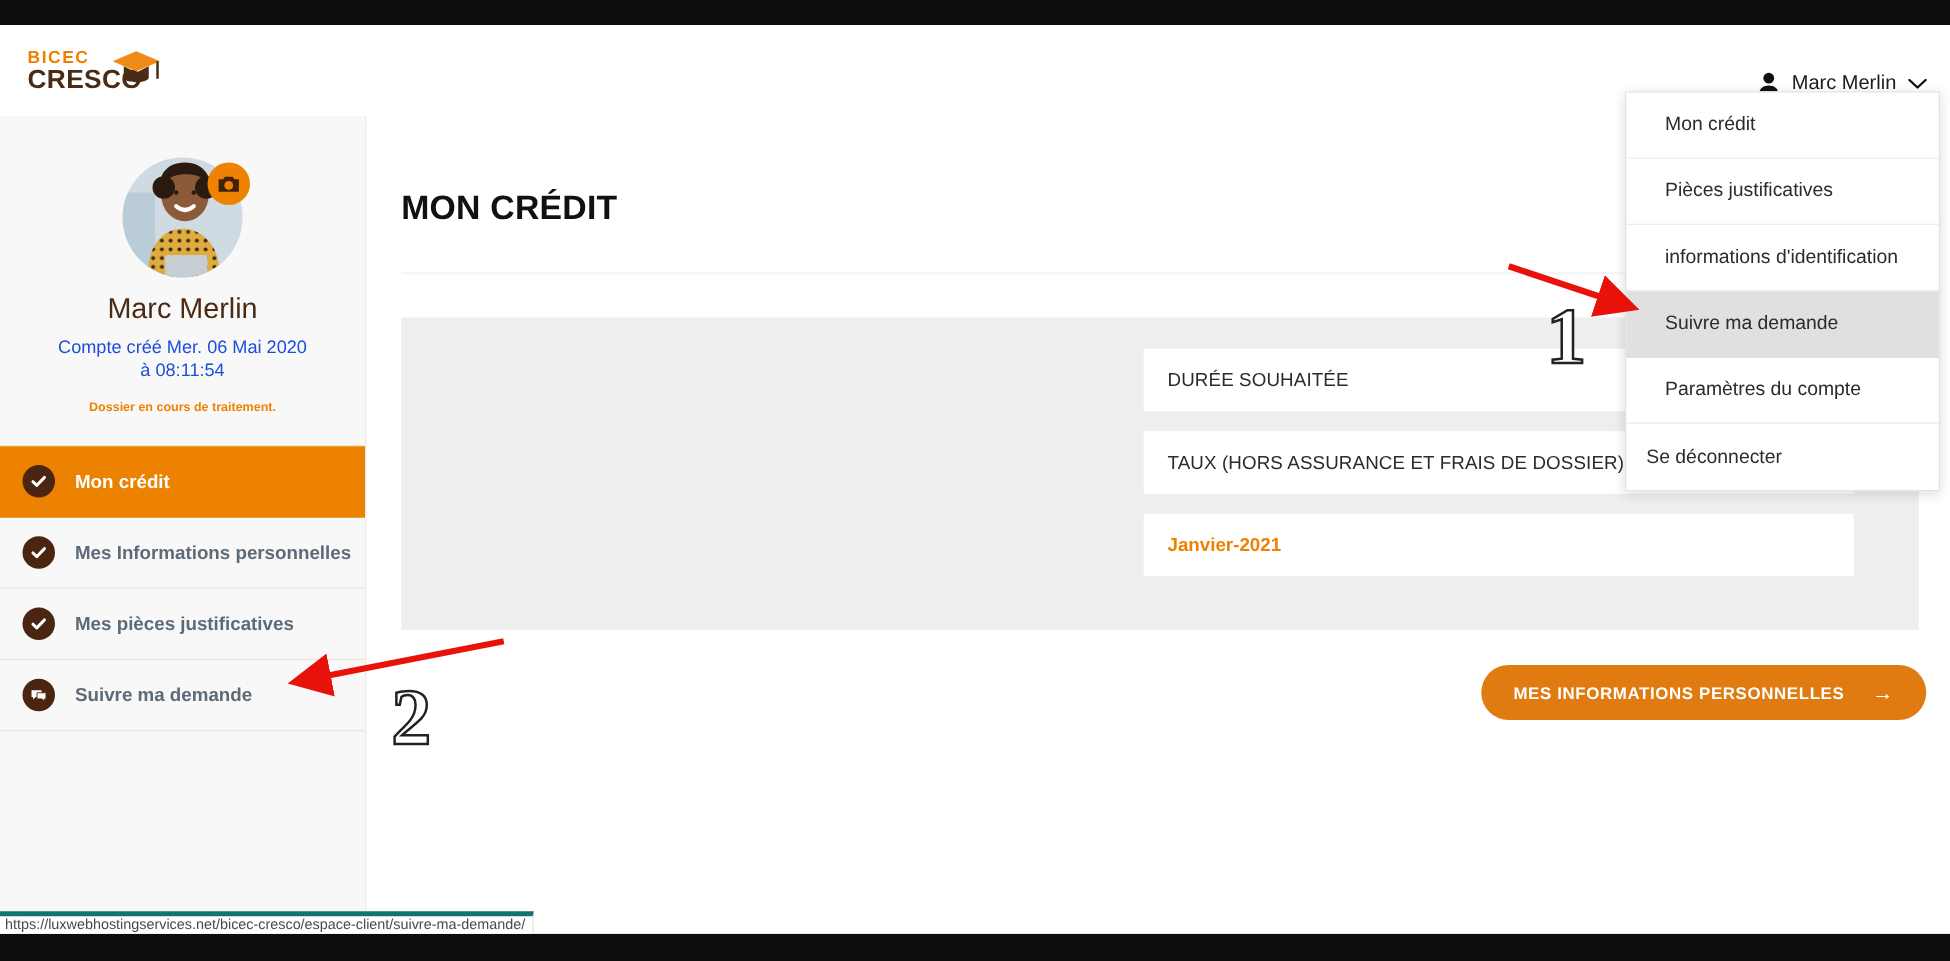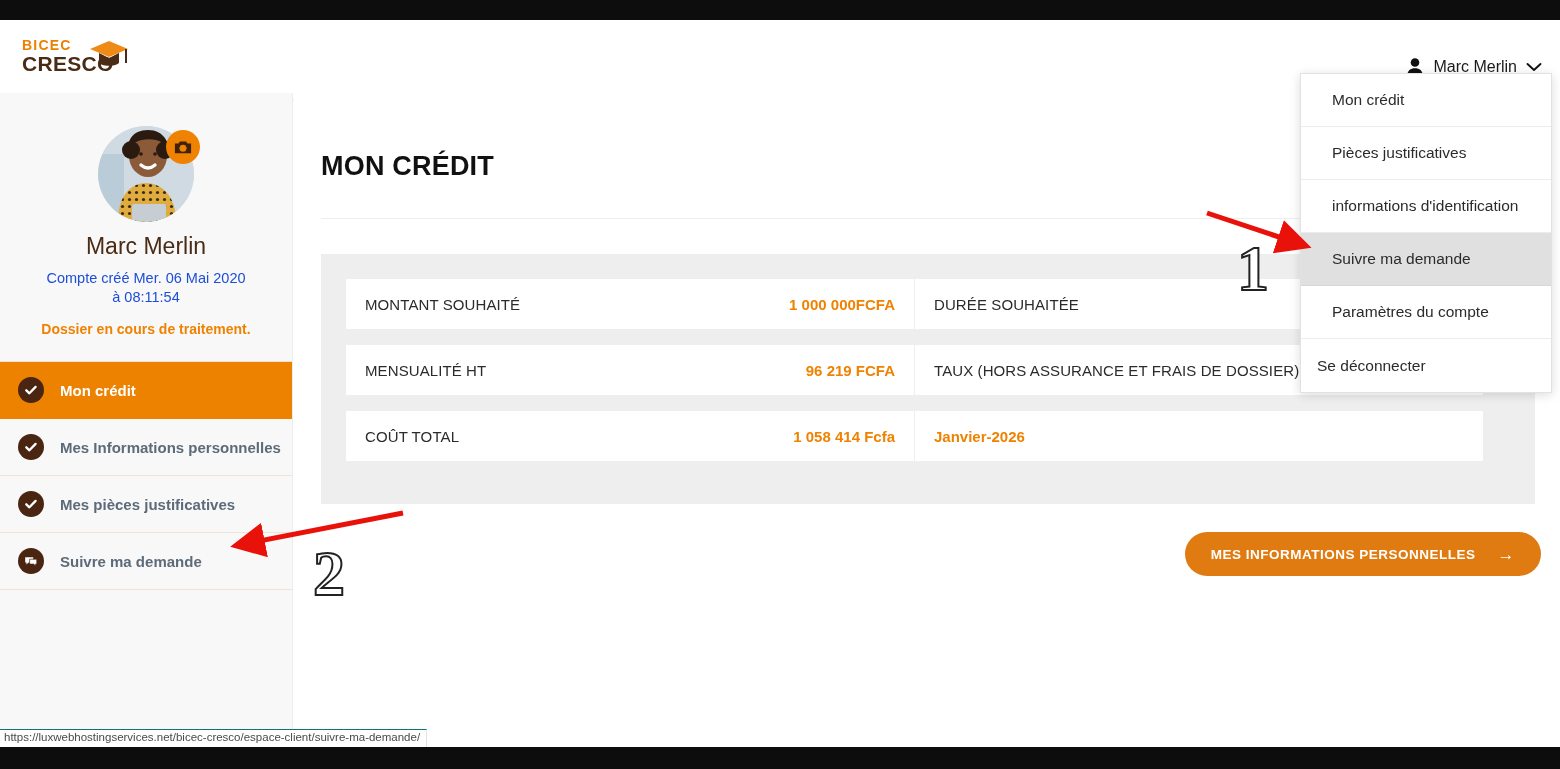--- a/index.html
+++ b/index.html
@@ -79,21 +79,21 @@
   .cam-badge svg { width:18px; height:16px; }
   .profile-name {
     text-align:center; font-size:23px; color:#4a2b15;
     margin-top:11px; font-weight:400;
   }
   .profile-created {
     text-align:center; font-size:14.5px; color:#1d4ed8;
     margin-top:9px; line-height:19px; padding:0 44px;
   }
   .profile-status {
-    text-align:center; font-size:14px; color:#ef8200;
+    text-align:center; font-size:10px; color:#ef8200;
     font-weight:bold; margin-top:14px;
   }
   .nav { margin-top:24px; border-top:1px solid #f2e4d4; }
   .nav-item {
     height:57px; display:flex; align-items:center; gap:16px;
     padding-left:18px; border-bottom:1px solid #f2e4d4;
     font-size:15px; color:#5d6b79; cursor:pointer;
   }
   .nav-item.active { background:#ec8200; color:#ffffff; font-weight:bold; border-bottom-color:#ec8200;}
   .nav-item.active .nav-label { color:#ffffff; font-weight:bold; }
@@ -140,21 +140,21 @@
   .annot { position:absolute; z-index:80; pointer-events:none; }
   .num-outline {
     font-family:"Liberation Serif", serif;
     font-size:64px; font-weight:bold; color:#ffffff;
     -webkit-text-stroke:2px #222222;
     line-height:1;
   }
   
   .statusbar {
     position:absolute; left:0; bottom:0; height:18px;
-    background:#ffffff; border-top:1px solid #0f766e; border-right:1px solid #e3e3e3;
+    background:#ffffff; border-top:4px solid #0f766e; border-right:1px solid #e3e3e3;
     font-size:11.5px; color:#4a4a4a; padding:1px 6px 0 4px;
     white-space:nowrap; overflow:hidden; max-width:470px;
   }
 </style>
 </head>
 <body>
 
 <div class="topbar-black"></div>
 <div class="bottombar-black"></div>
 
@@ -267,45 +267,31 @@
           <span class="nav-label">Suivre ma demande</span>
         </div>
       </div>
   </div>
 
   <div class="main">
     <div class="page-title">MON CRÉDIT</div>
     <div class="title-rule"></div>
 
     <div class="panel">
-      <div class="panel-col left" id="colLeft">
-          <div class="kv-row">
-            <span class="kv-label">MONTANT SOUHAITÉ</span>
-            <span class="kv-value">1 000 000FCFA</span>
-          </div>
-          <div class="kv-row">
-            <span class="kv-label">MENSUALITÉ HT</span>
-            <span class="kv-value">96 219 FCFA</span>
-          </div>
-          <div class="kv-row">
-            <span class="kv-label">COÛT TOTAL</span>
-            <span class="kv-value">1 058 414 Fcfa</span>
-          </div>
-        </div>
       <div class="panel-col right" id="colRight">
           <div class="kv-row">
             <span class="kv-label">DURÉE SOUHAITÉE</span>
             <span class="kv-value"></span>
           </div>
           <div class="kv-row">
             <span class="kv-label">TAUX (HORS ASSURANCE ET FRAIS DE DOSSIER)</span>
             <span class="kv-value"></span>
           </div>
           <div class="kv-row">
-            <span class="kv-value">Janvier-2026</span>
+            <span class="kv-value">Janvier-2021</span>
           </div>
         </div>
     </div>
 
     <button class="cta">
       <span>MES INFORMATIONS PERSONNELLES</span>
       <span class="cta-arrow">→</span>
     </button>
   </div>
 

